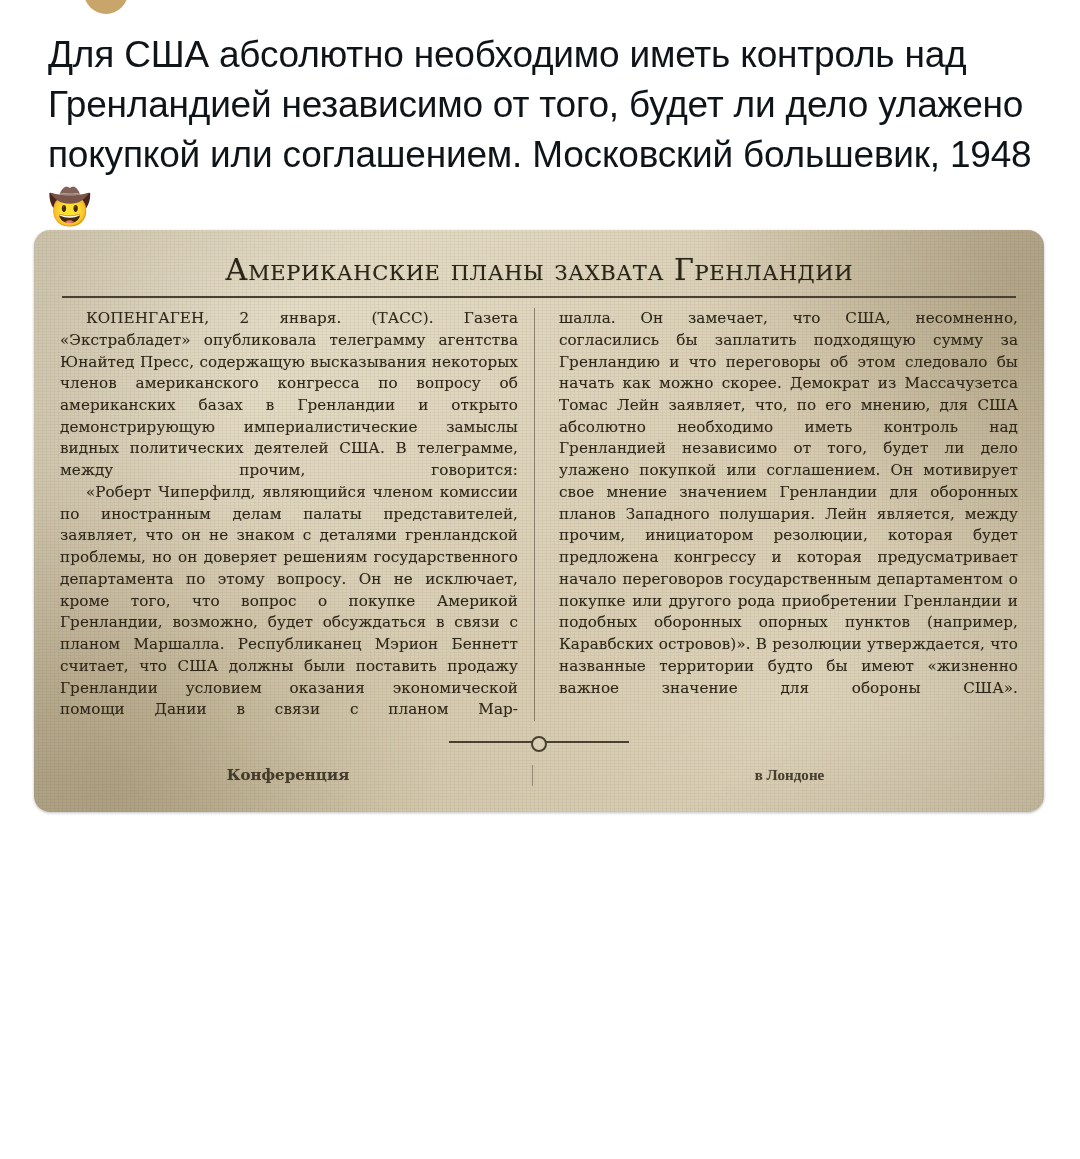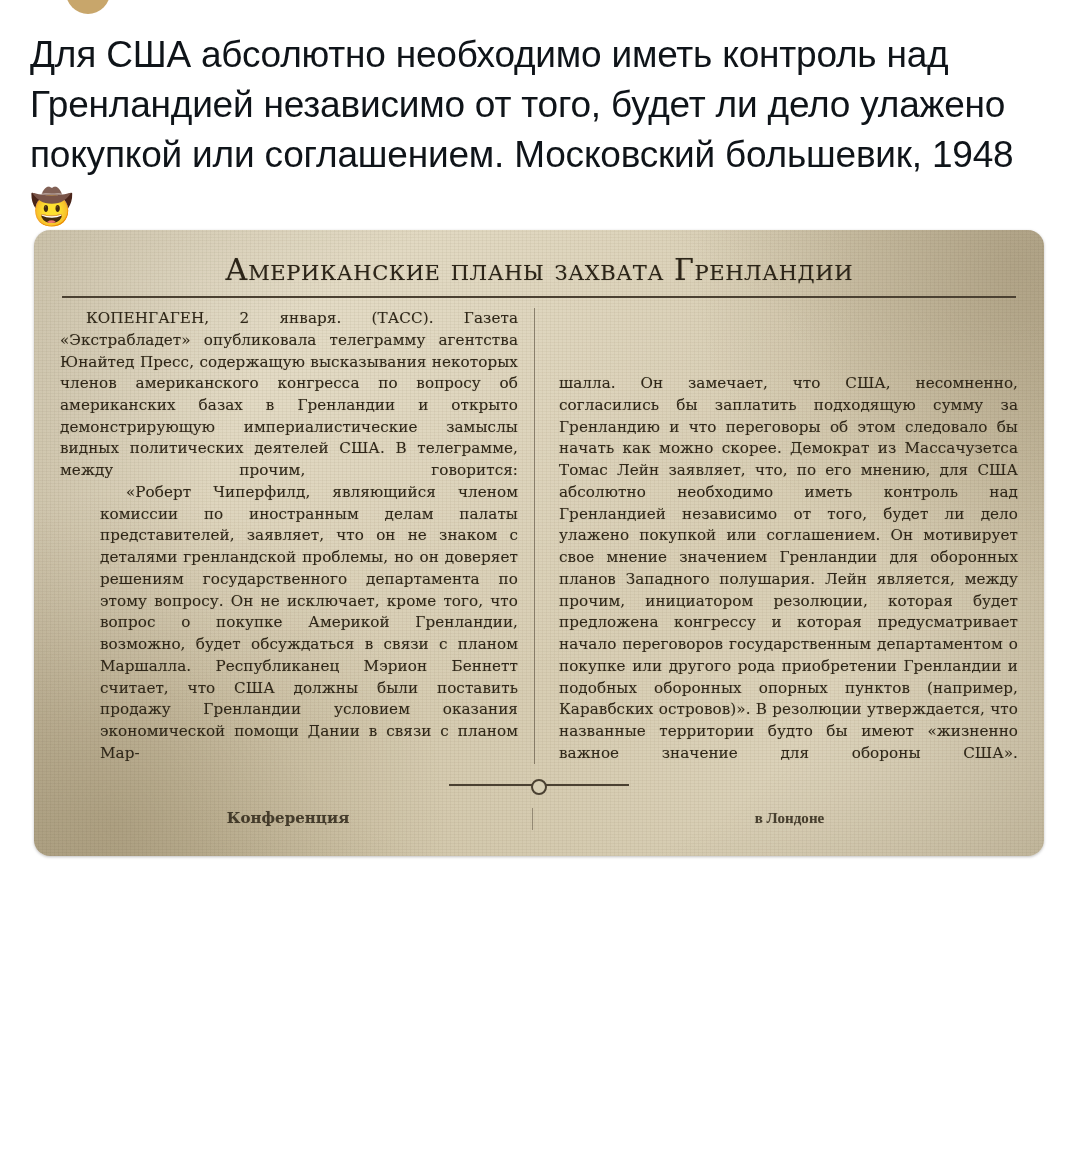--- a/index.html
+++ b/index.html
@@ -10,21 +10,21 @@
   body {
     width: 1080px;
     height: 1159px;
     font-family: "Liberation Sans", sans-serif;
     overflow: hidden;
     position: relative;
   }
   .post {
     width: 1080px;
     box-sizing: border-box;
-    padding: 0 30px;
+    padding: 0 48px;
   }
   .top-cut {
     height: 16px;
     position: relative;
   }
   .top-cut .avatar-sliver {
     position: absolute;
     left: 36px;
     top: -30px;
     width: 44px;
@@ -122,38 +122,38 @@
     letter-spacing: 0.5px;
     color: #2b2418;
     border-bottom: 2px solid #4a4031;
     padding: 2px 0 9px 0;
     margin: 0 2px 10px 2px;
     text-shadow: 0 0 1px rgba(60,50,30,0.45);
   }
   .cols {
     display: flex;
     gap: 8px;
-    align-items: flex-end;
+    align-items: flex-start;
   }
   .col {
     width: 50%;
     box-sizing: border-box;
     font-family: "DejaVu Serif", serif;
     font-size: 15.2px;
     line-height: 1.43;
     color: #2f2719;
     text-align: justify;
     text-align-last: justify;
     letter-spacing: 0.05px;
     text-shadow: 0 0 1px rgba(70,58,34,0.30);
   }
   .col.left { padding-right: 16px; border-right: 1px solid rgba(74,64,49,0.55); }
   .col.right { padding-left: 16px; }
   .col p { margin: 0; }
-  .col p.indent { text-indent: 26px; margin-left: 40px; }
+  .col p.indent { text-indent: 26px; }
   .col p.lead { text-indent: 26px; }
   .caps { font-variant: small-caps; letter-spacing: 0.6px; }
   .dingbat {
     text-align: center;
     margin-top: 12px;
     position: relative;
     height: 16px;
   }
   .dingbat .rule {
     position: absolute;

